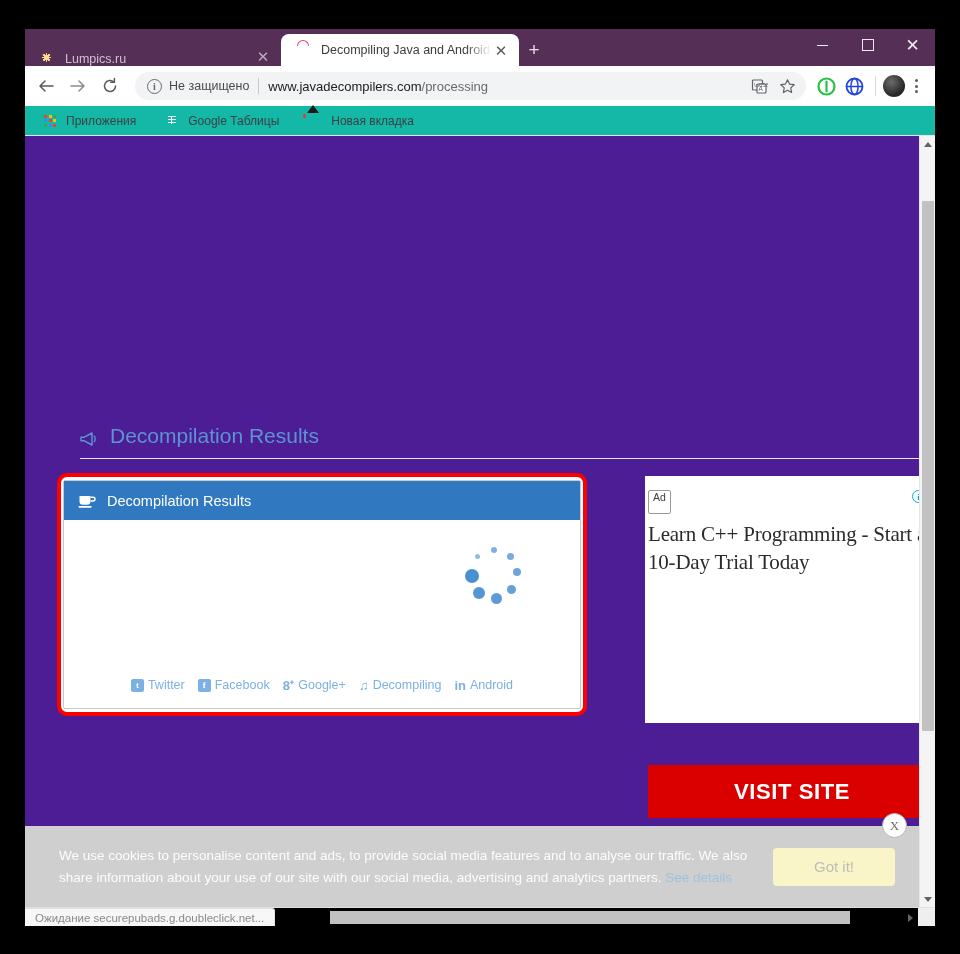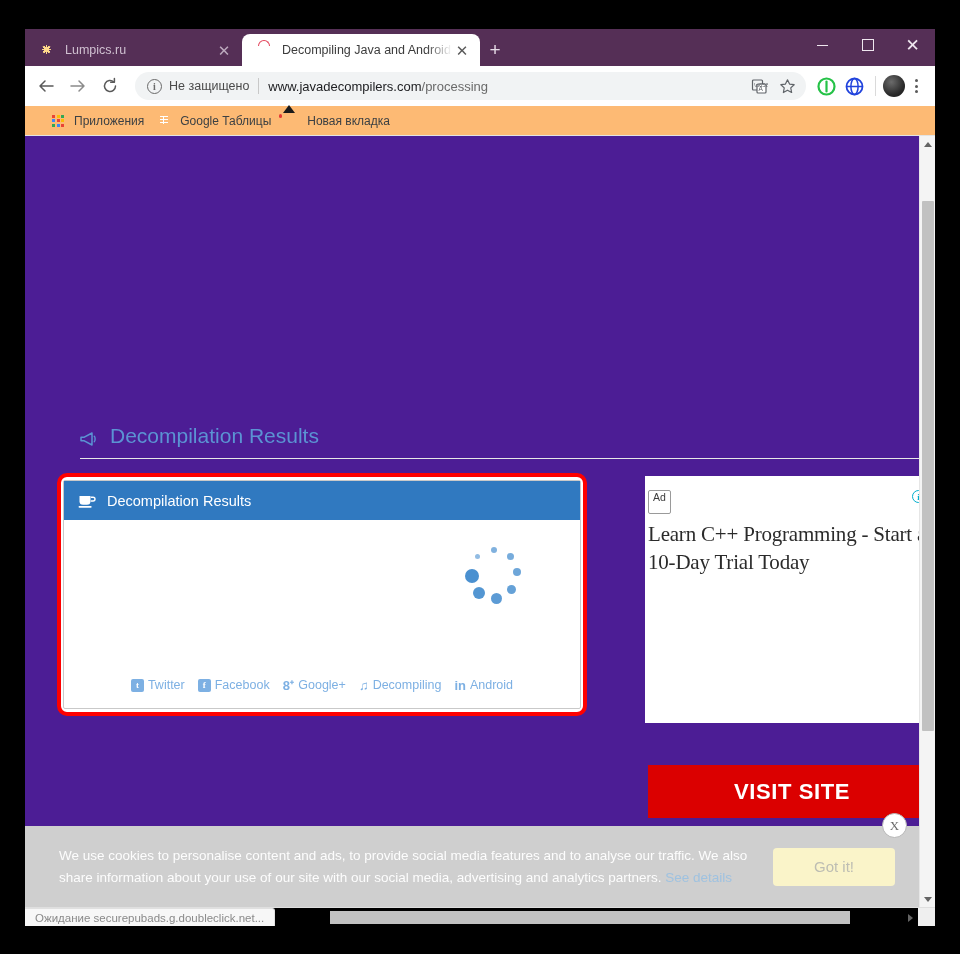--- a/index.html
+++ b/index.html
@@ -32,21 +32,21 @@
   }
   .tab {
     height: 32px;
     display: flex;
     align-items: center;
     padding: 0 8px 0 14px;
     font-size: 12.5px;
     position: relative;
     min-width: 0;
   }
-  .tab.inactive { color: #cfc0d0; width: 217px; }
+  .tab.inactive { color: #cfc0d0; width: 256px; align-items: flex-end; }
   .tab.active {
     background: #fff; color: #3c3c3c;
     width: 238px;
     border-radius: 8px 8px 0 0;
   }
   .tab-favicon {
     width: 16px; height: 16px;
     flex: 0 0 16px;
     margin-right: 10px;
     position: relative;
@@ -184,24 +184,24 @@
   .kebab {
     width: 22px; height: 26px;
     display:flex; flex-direction:column; align-items:center; justify-content:center; gap:2.5px;
     flex: 0 0 22px;
   }
   .kebab i { width:3px; height:3px; border-radius:50%; background:#5a5a5a; display:block; }
 
   
   .bookmarks {
     height: 30px;
-    background: #fdba74;
-    display: flex; align-items: center;
-    padding-left: 22px;
-    gap: 0;
+    background: #14b8a6;
+    display: flex; align-items: center;
+    padding-left: 14px;
+    gap: 16px;
     border-bottom: 1px solid #e3e3e3;
     flex: 0 0 auto;
   }
   .bm {
     display: flex; align-items: center;
     padding: 3px 9px 3px 4px;
     font-size: 12px; color: #3c4043;
     border-radius: 4px;
     white-space: nowrap;
   }

